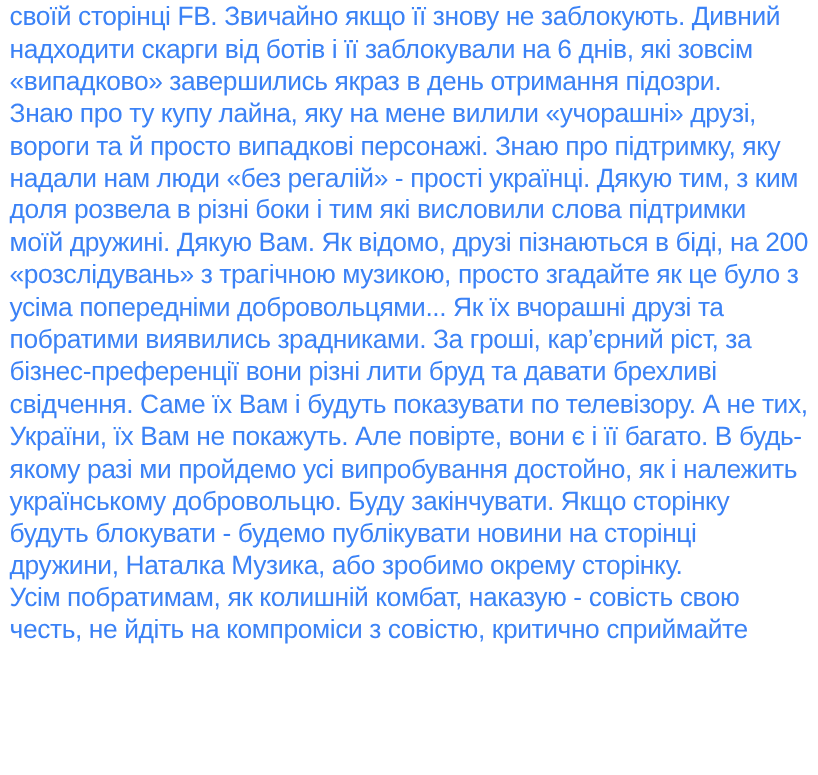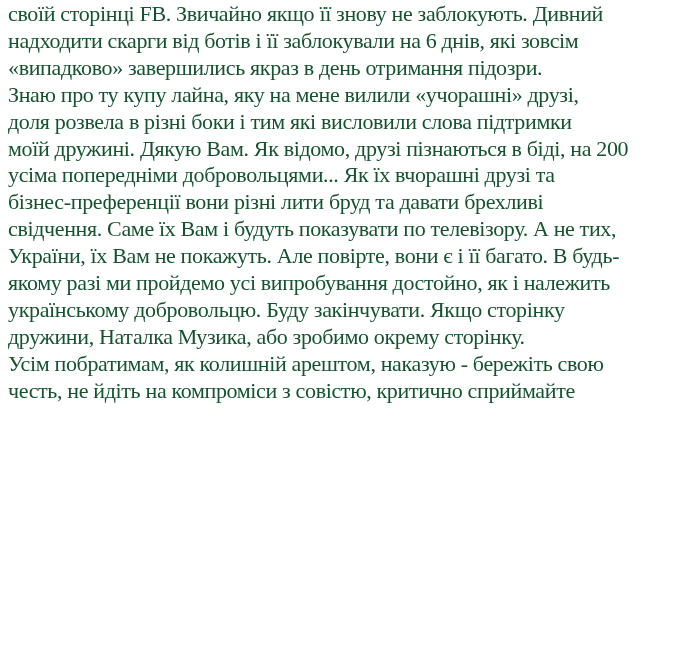--- a/index.html
+++ b/index.html
@@ -24,29 +24,34 @@
     color: #050505;
     overflow: hidden;
   }
   .line {
     white-space: nowrap;
   }
 </style>
 </head>
 <body style="background: rgb(255, 255, 255);">
 
-<main class="post-text" style="color: #14532d; font-family: Liberation Serif, serif;">
+<main class="post-text" style="color: #3b82f6;">
     <div class="line">своїй сторінці FB. Звичайно якщо її знову не заблокують. Дивний</div>
     <div class="line">надходити скарги від ботів і її заблокували на 6 днів, які зовсім</div>
     <div class="line">«випадково» завершились якраз в день отримання підозри.</div>
     <div class="line">Знаю про ту купу лайна, яку на мене вилили «учорашні» друзі,</div>
+    <div class="line">вороги та й просто випадкові персонажі. Знаю про підтримку, яку</div>
+    <div class="line">надали нам люди «без регалій» - прості українці. Дякую тим, з ким</div>
     <div class="line">доля розвела в різні боки і тим які висловили слова підтримки</div>
     <div class="line">моїй дружині. Дякую Вам. Як відомо, друзі пізнаються в біді, на 200</div>
+    <div class="line">«розслідувань» з трагічною музикою, просто згадайте як це було з</div>
     <div class="line">усіма попередніми добровольцями... Як їх вчорашні друзі та</div>
+    <div class="line">побратими виявились зрадниками. За гроші, кар’єрний ріст, за</div>
     <div class="line">бізнес-преференції вони різні лити бруд та давати брехливі</div>
     <div class="line">свідчення. Саме їх Вам і будуть показувати по телевізору. А не тих,</div>
     <div class="line">України, їх Вам не покажуть. Але повірте, вони є і її багато. В будь-</div>
     <div class="line">якому разі ми пройдемо усі випробування достойно, як і належить</div>
     <div class="line">українському добровольцю. Буду закінчувати. Якщо сторінку</div>
+    <div class="line">будуть блокувати - будемо публікувати новини на сторінці</div>
     <div class="line">дружини, Наталка Музика, або зробимо окрему сторінку.</div>
-    <div class="line">Усім побратимам, як колишній арештом, наказую - бережіть свою</div>
+    <div class="line">Усім побратимам, як колишній комбат, наказую - совість свою</div>
     <div class="line">честь, не йдіть на компроміси з совістю, критично сприймайте</div>
   </main>
 
 </body></html>

